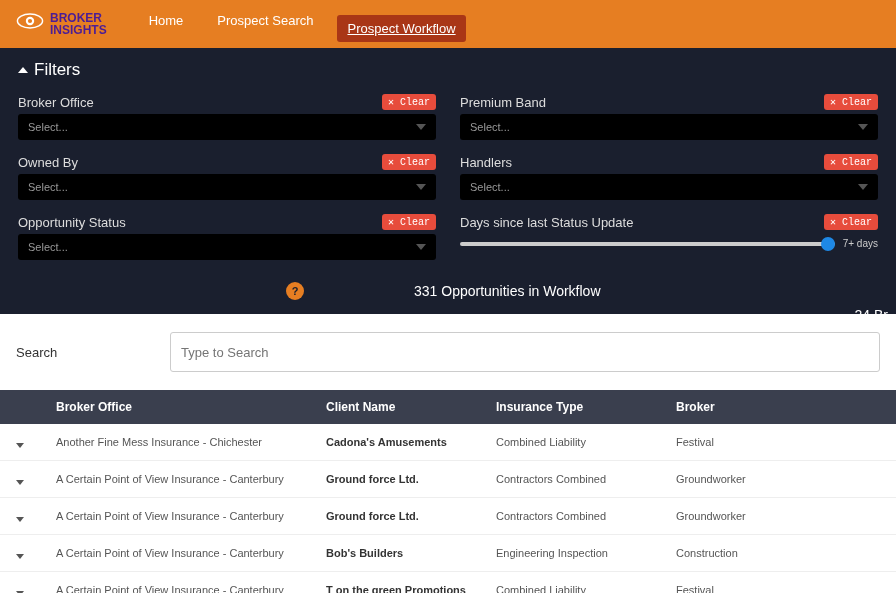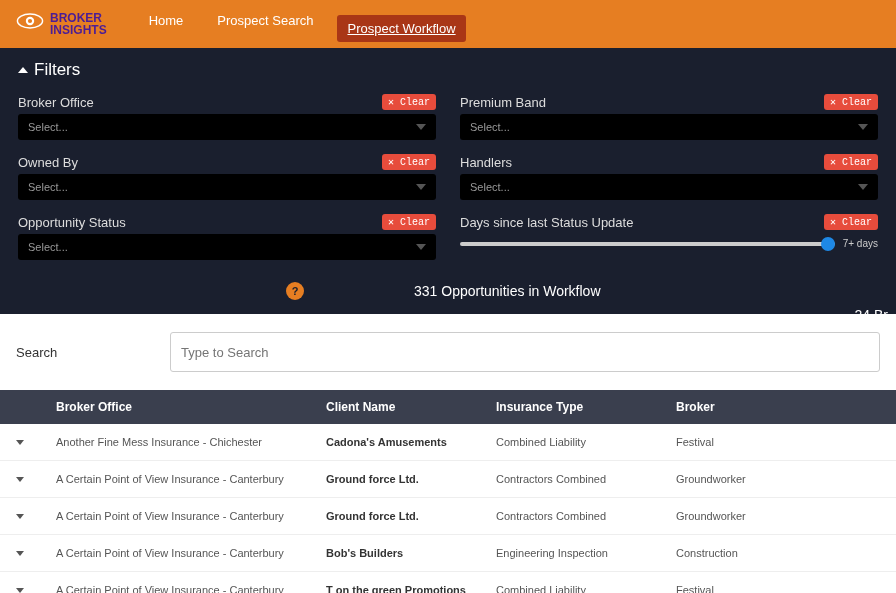--- a/index.html
+++ b/index.html
@@ -36,21 +36,21 @@
   .search-label { font-size:13px; color:#333; width:140px;}
   .search-input { flex:1; height:40px; border:1px solid #ccc; border-radius:3px; padding:0 10px; font-size:13px; color:#999;}
   
   .table { width:100%; }
   .thead { background:#3a3f4e; color:#fff; display:flex; padding: 10px 16px; font-size:12px; font-weight:700;}
   .col-expand { width:40px; }
   .col-office { width:270px; }
   .col-client { width:170px; }
   .col-ins { width:180px; }
   .col-trade { flex:1; }
-  .trow { display:flex; padding:12px 16px; font-size:11px; color:#555; border-bottom:1px solid #eee; align-items:center;}
+  .trow { display:flex; padding:12px 16px; font-size:11px; color:#555; border-bottom:1px solid #eee; align-items:flex-end;}
   .trow .col-client { font-weight:700; color:#333;}
   .expand-caret { width:0;height:0;border-left:4px solid transparent;border-right:4px solid transparent;border-top:5px solid #555; cursor:pointer;}
   .caret-up { width:0;height:0;border-left:5px solid transparent;border-right:5px solid transparent;border-bottom:6px solid #fff; display:inline-block;}
 </style>
 </head>
 <body>
 
 <div class="topbar">
   <div class="logo">
     <svg class="logo-icon" viewBox="0 0 40 24">

